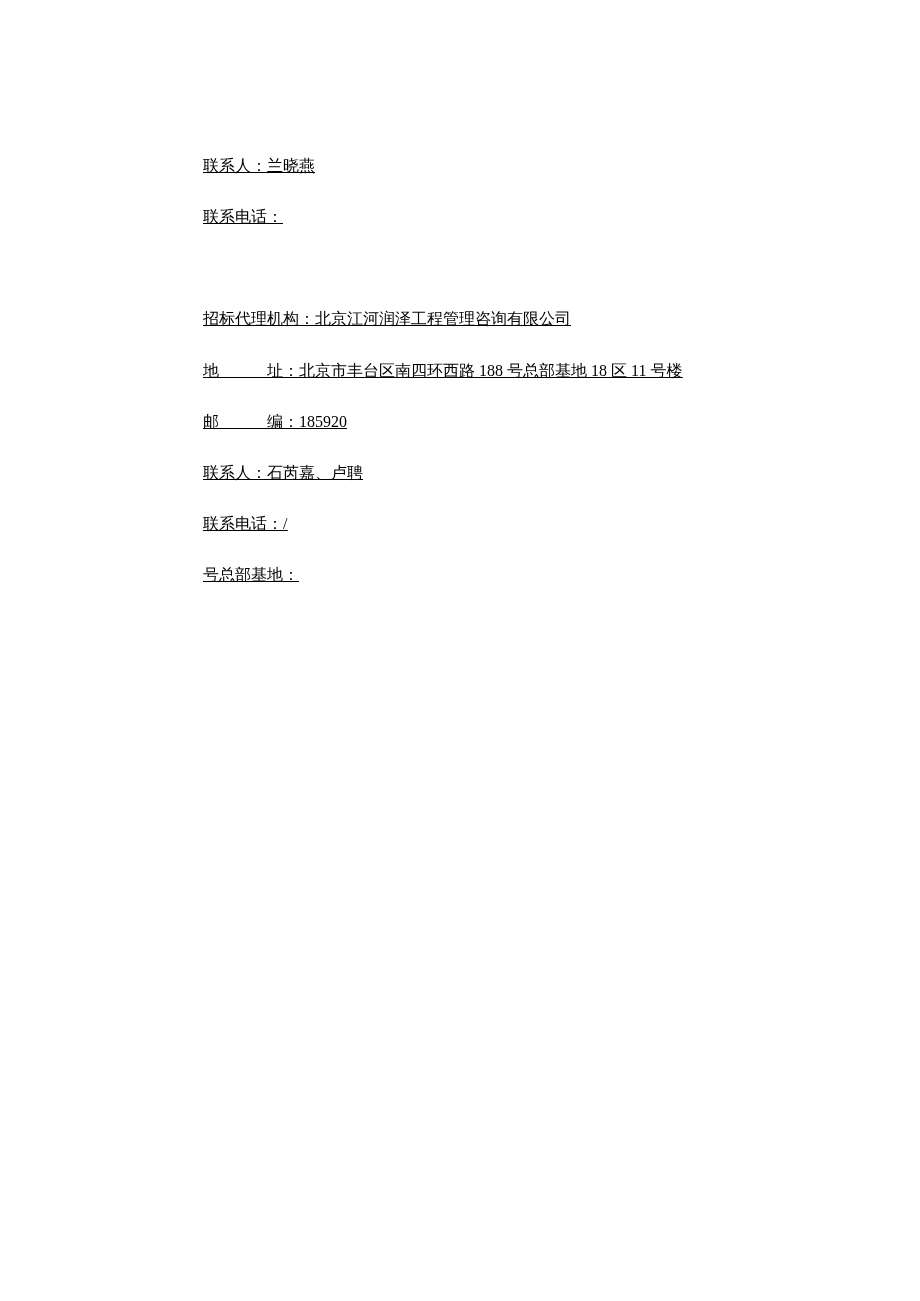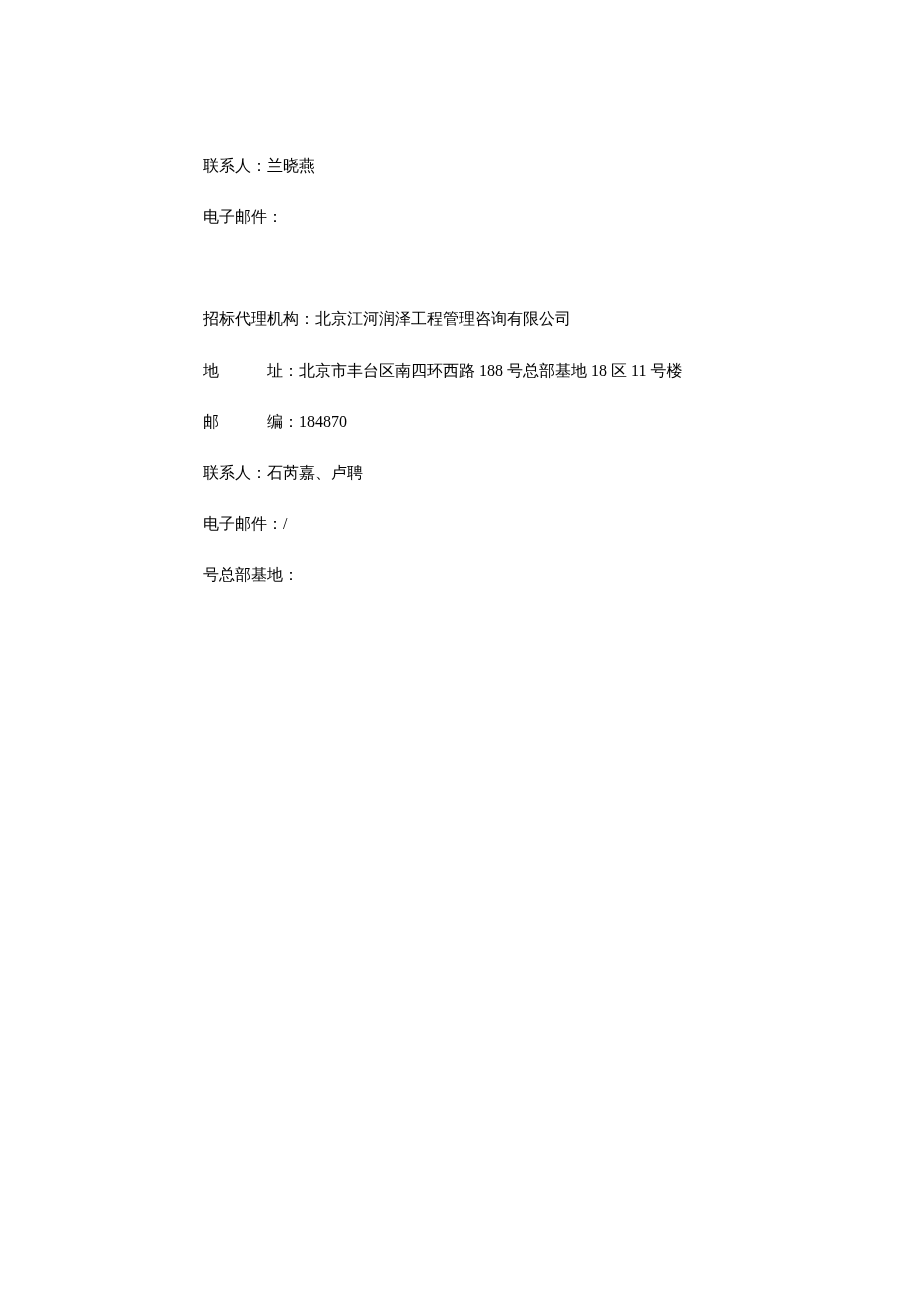--- a/index.html
+++ b/index.html
@@ -1,18 +1,19 @@
 <!DOCTYPE html>
 <html><head>
   <meta charset="utf-8">
   <style>
     * {
       margin: 16px;
       padding: 0;
       box-sizing: border-box;
+      text-decoration: underline;
     }
     body {
       width: 920px;
       height: 1301px;
       background: #ffffff;
       font-family: "SimSun", "宋体", serif;
       font-size: 16px;
       color: #000;
       padding: 100px 155px 0 155px;
       line-height: 2.2;
@@ -21,20 +22,20 @@
       white-space: nowrap;
     }
     .spacer {
       height: 35px;
     }
   </style>
 </head>
 <body>
 
 <div class="line">联系人：兰晓燕</div>
-<div class="line">电子邮件：</div>
+<div class="line">联系电话：</div>
 <div class="spacer"></div>
 <div class="line">招标代理机构：北京江河润泽工程管理咨询有限公司</div>
 <div class="line">地　　　址：北京市丰台区南四环西路 188 号总部基地 18 区 11 号楼</div>
-<div class="line">邮　　　编：184870</div>
+<div class="line">邮　　　编：185920</div>
 <div class="line">联系人：石芮嘉、卢聘</div>
-<div class="line">电子邮件：/</div>
+<div class="line">联系电话：/</div>
 <div class="line">号总部基地：</div>
 
 </body></html>

